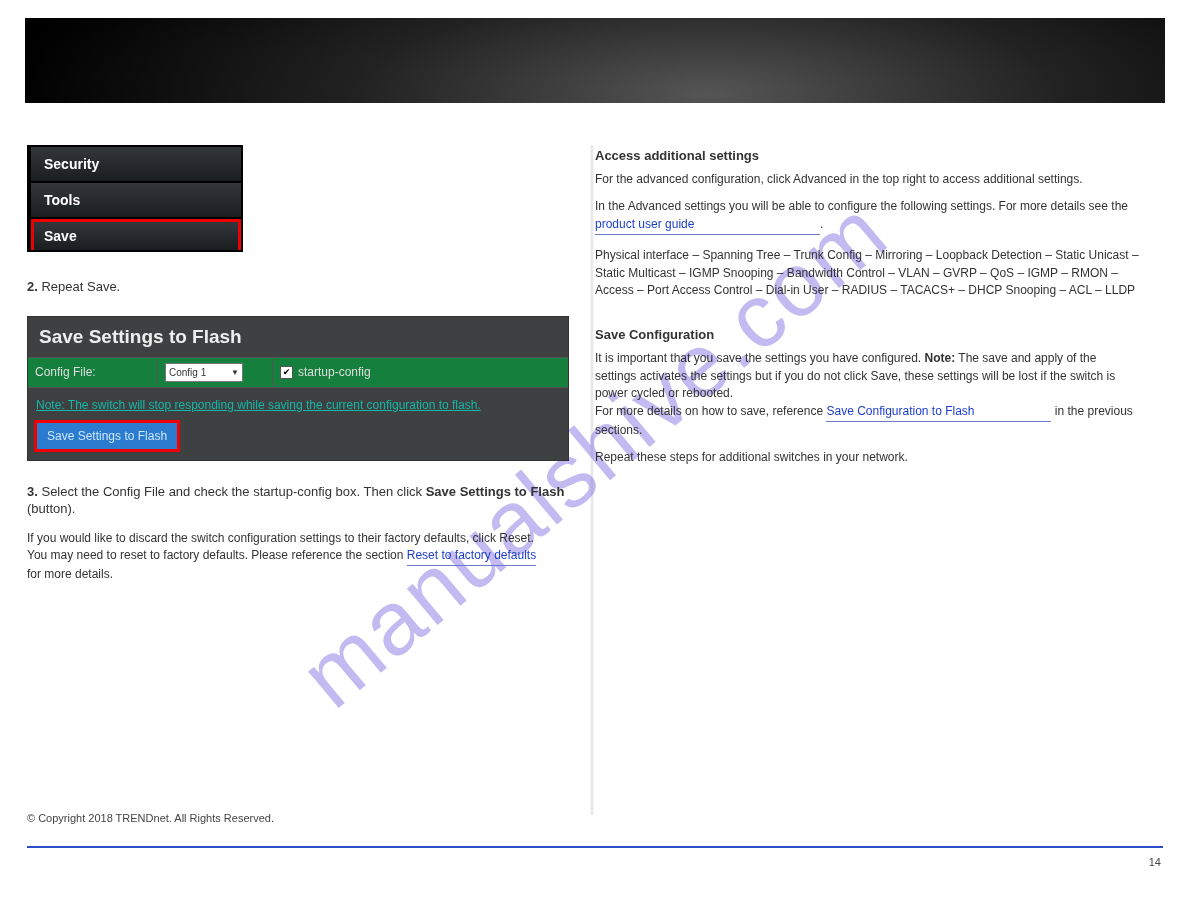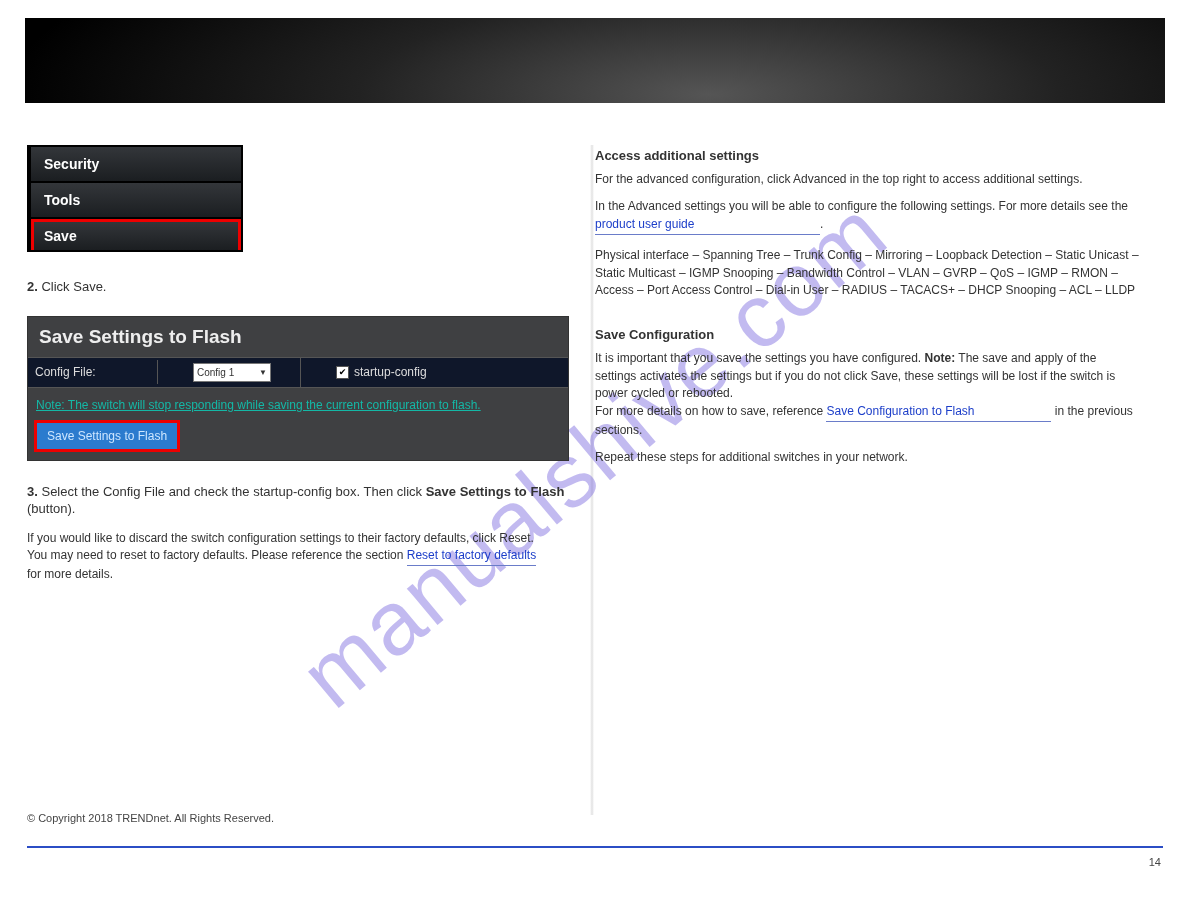--- a/index.html
+++ b/index.html
@@ -82,22 +82,21 @@
     font-weight: bold;
     font-size: 19px;
     padding: 9px 11px;
     background: #3f4042;
   }
   .cfg-row {
     display: flex;
     align-items: center;
     border-top: 1px solid #555;
     border-bottom: 1px solid #555;
-    background: #0f172a;
-    gap: 28px;
+    background: #15803d;
   }
   .cfg-cell {
     padding: 5px 7px;
     color: #ddd;
     font-size: 12px;
     border-right: 1px solid #555;
   }
   .cfg-cell.label { width: 115px; }
   .cfg-cell.sel { width: 100px; }
   .cfg-cell.chk { flex: 1; border-right: none; display:flex; align-items:center; gap:5px; }
@@ -195,21 +194,21 @@
 
 <div class="left-col">
 
   <div class="nav-box">
     <div class="nav-item">Security</div>
     <div class="nav-item">Tools</div>
     <div class="nav-item nav-highlight">Save</div>
   </div>
 
   <div class="instr" style="margin-top:26px;">
-    <span class="step-num">2.</span><span> Click Save. </span>
+    <span class="step-num">2.</span><span> Repeat Save. </span>
   </div>
 
   <div class="flash-panel">
     <div class="flash-title">Save Settings to Flash</div>
     <div class="cfg-row">
       <div class="cfg-cell label">Config File:</div>
       <div class="cfg-cell sel">
         <div class="cfg-select">
           <span>Config 1</span>
           <span class="arrow">▼</span>

